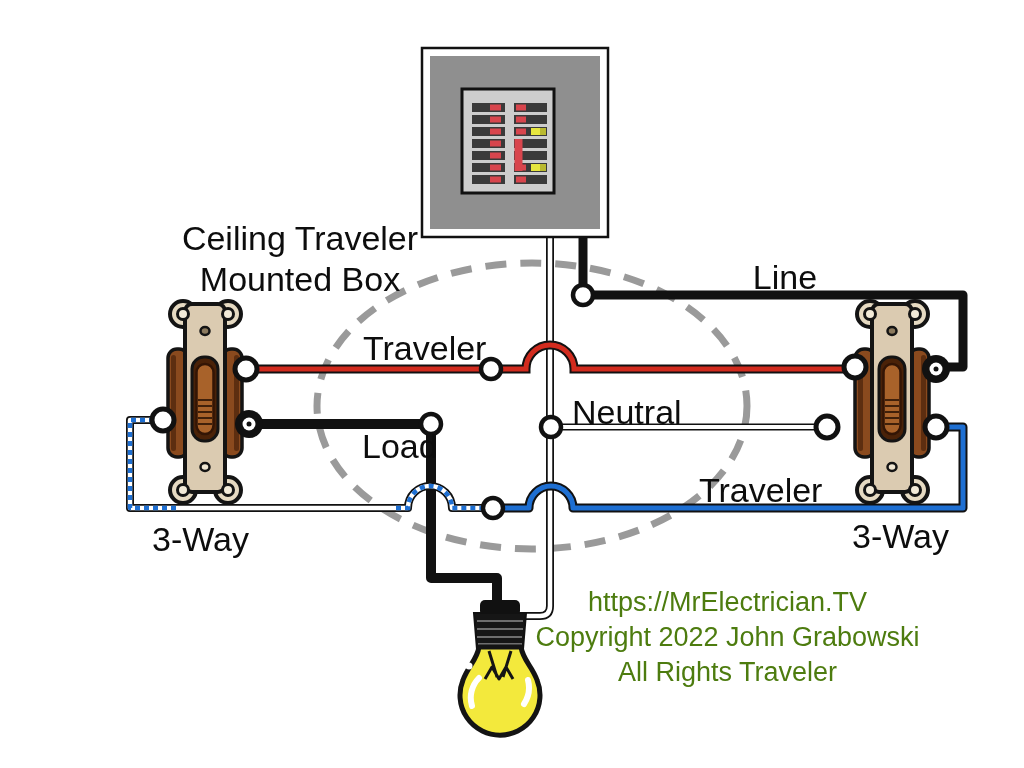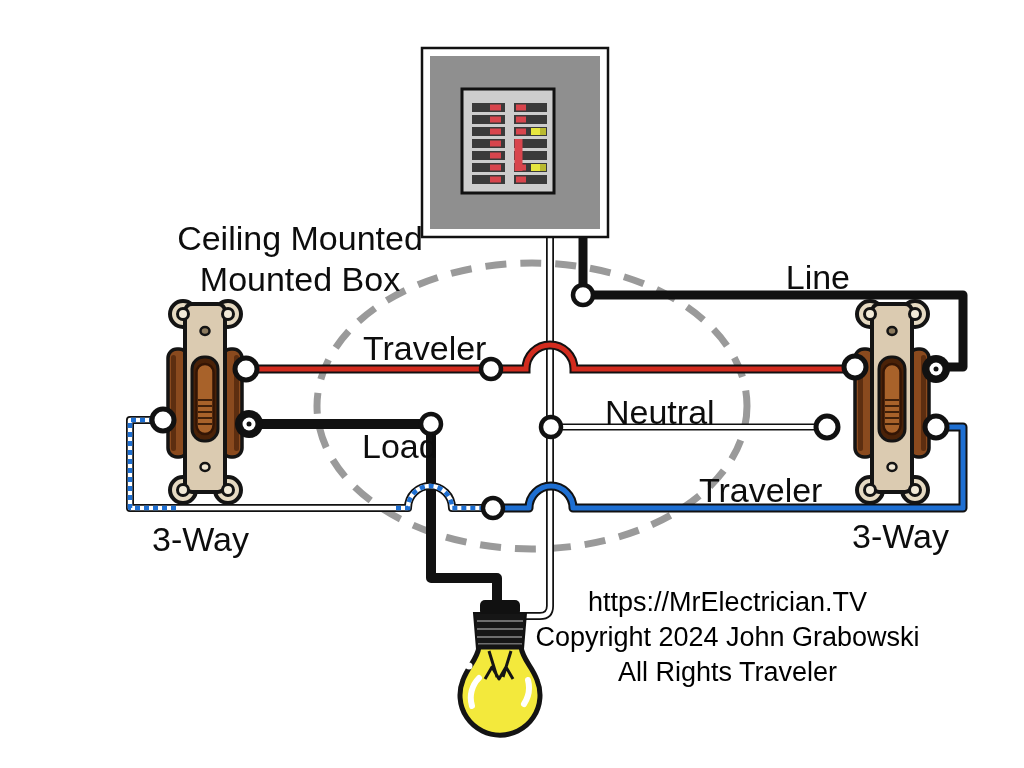--- a/index.html
+++ b/index.html
@@ -2,23 +2,23 @@
 <html><head>
 <meta charset="utf-8">
 <style>
   html,body{margin:0;padding:0;background:#fff;}
   #stage{position:relative;width:1024px;height:768px;background:#ffffff;overflow:hidden;
          font-family:"Liberation Sans", sans-serif;}
   #diagram-svg{position:absolute;left:0;top:0;}
   .label{position:absolute;color:#0d0d0d;font-size:34px;line-height:40px;white-space:nowrap;}
   .label.centered{text-align:center;white-space:normal;}
   #junction-box-label{left:150px;top:218px;width:300px;line-height:41px;}
-  #line-label{left:720px;top:257px;width:130px;text-align:right;}
+  #line-label{left:720px;top:257px;width:130px;text-align:center;}
   #traveler-left-label{left:363px;top:328px;}
-  #neutral-label{left:605px;top:392px;}
+  #neutral-label{left:572px;top:392px;}
   #load-label{left:362px;top:426px;}
   #traveler-right-label{left:699px;top:470px;}
   #three-way-left-label{left:152px;top:519px;}
   #three-way-right-label{left:852px;top:516px;}
   #watermark{position:absolute;left:535px;top:585px;width:385px;text-align:center;
              font-size:27px;line-height:35px;}
 </style>
 </head>
 <body>
 
@@ -159,30 +159,30 @@
     <path d="M 474 613 H 526 L 523 649 H 477 Z" fill="#161616" stroke="#111" stroke-width="2"></path>
     <path d="M 477 621 H 523 M 477 629 H 523 M 477 637 H 522 M 478 644 H 522" stroke="#6e6e6e" stroke-width="2" fill="none"></path>
     <path d="M 479 647 H 521 C 523 660 532 666 537 680 A 40 40 0 1 1 463 680 C 468 666 477 660 479 647 Z" stroke="#141414" stroke-width="5" stroke-linejoin="round" fill="#f3e93c"></path>
     <path d="M 489 651 L 497 677 M 511 651 L 503 677 M 485 679 L 492 667 L 499 679 L 506 667 L 513 679" fill="none" stroke="#141414" stroke-width="3" stroke-linejoin="round"></path>
     <path d="M 472 706 A 28 28 0 0 1 479 678 M 528 680 A 30 30 0 0 1 524 704" fill="none" stroke="#ffffff" stroke-width="6" stroke-linecap="round"></path>
     <circle cx="469" cy="666" r="3.5" fill="#ffffff"></circle>
   </g>
 </svg>
 
 <div class="label centered" id="junction-box-label">
-  <div>Ceiling Mounted</div>
+  <div>Ceiling Traveler</div>
   <div>Mounted Box</div>
 </div>
 <div class="label" id="line-label">Line</div>
 <div class="label" id="traveler-left-label">Traveler</div>
 <div class="label" id="neutral-label">Neutral</div>
 <div class="label" id="load-label">Load</div>
 <div class="label" id="traveler-right-label">Traveler</div>
 <div class="label" id="three-way-left-label">3-Way</div>
 <div class="label" id="three-way-right-label">3-Way</div>
 
-<div id="watermark" style="color: #000000;">
+<div id="watermark" style="color: #4d7c0f;">
   <div>https://MrElectrician.TV</div>
-  <div>Copyright 2024 John Grabowski</div>
+  <div>Copyright 2022 John Grabowski</div>
   <div>All Rights Traveler</div>
 </div>
 
 </div>
 
 </body></html>

